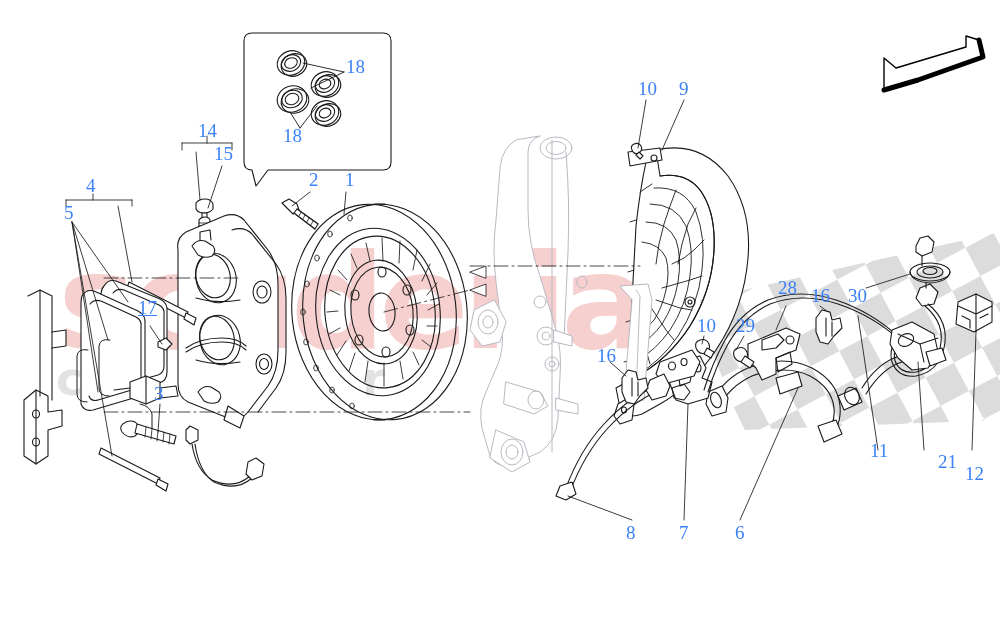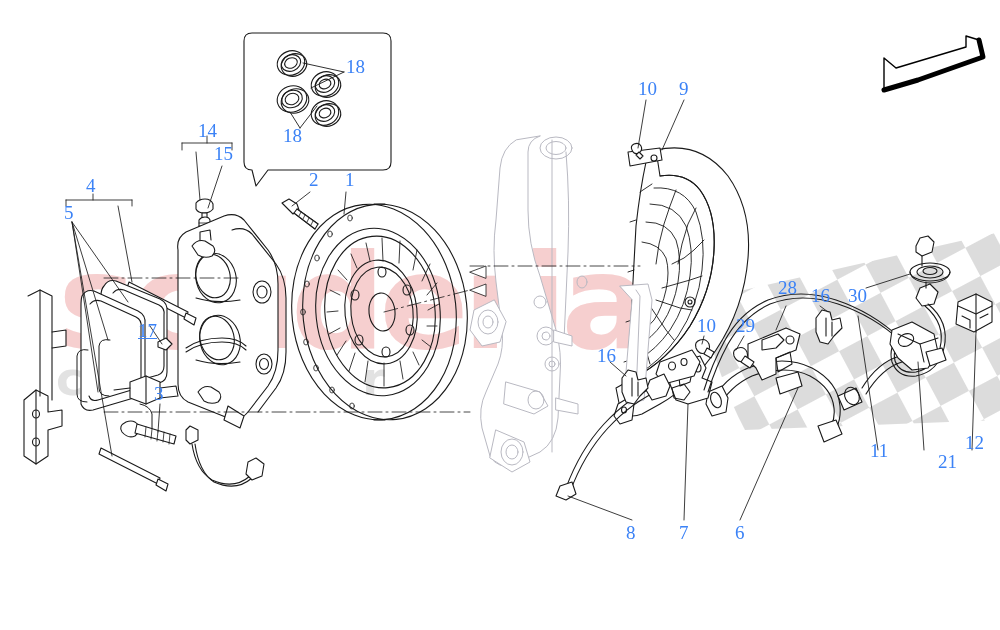--- a/index.html
+++ b/index.html
@@ -545,26 +545,26 @@
   <div class="lbl" style="left:154px;top:384px;">3</div>
   <div class="lbl" style="left:86px;top:176px;">4</div>
   <div class="lbl" style="left:64px;top:203px;">5</div>
   <div class="lbl" style="left:735px;top:523px;">6</div>
   <div class="lbl" style="left:679px;top:523px;">7</div>
   <div class="lbl" style="left:626px;top:523px;">8</div>
   <div class="lbl" style="left:679px;top:79px;">9</div>
   <div class="lbl" style="left:638px;top:79px;">10</div>
   <div class="lbl" style="left:697px;top:316px;">10</div>
   <div class="lbl" style="left:870px;top:441px;">11</div>
-  <div class="lbl" style="left:965px;top:433px;">12</div>
+  <div class="lbl" style="left:965px;top:464px;">12</div>
   <div class="lbl" style="left:198px;top:121px;">14</div>
   <div class="lbl" style="left:214px;top:144px;">15</div>
   <div class="lbl" style="left:597px;top:346px;">16</div>
   <div class="lbl" style="left:811px;top:286px;">16</div>
-  <div class="lbl" style="left:138px;top:321px;text-decoration:underline;">17</div>
+  <div class="lbl" style="left:138px;top:298px;text-decoration:underline;">17</div>
   <div class="lbl" style="left:346px;top:57px;">18</div>
   <div class="lbl" style="left:283px;top:126px;">18</div>
   <div class="lbl" style="left:848px;top:286px;">30</div>
   <div class="lbl" style="left:938px;top:452px;text-align:right;">21</div>
   <div class="lbl" style="left:778px;top:278px;">28</div>
   <div class="lbl" style="left:736px;top:316px;">29</div>
 
 </div>
 
 </body></html>

